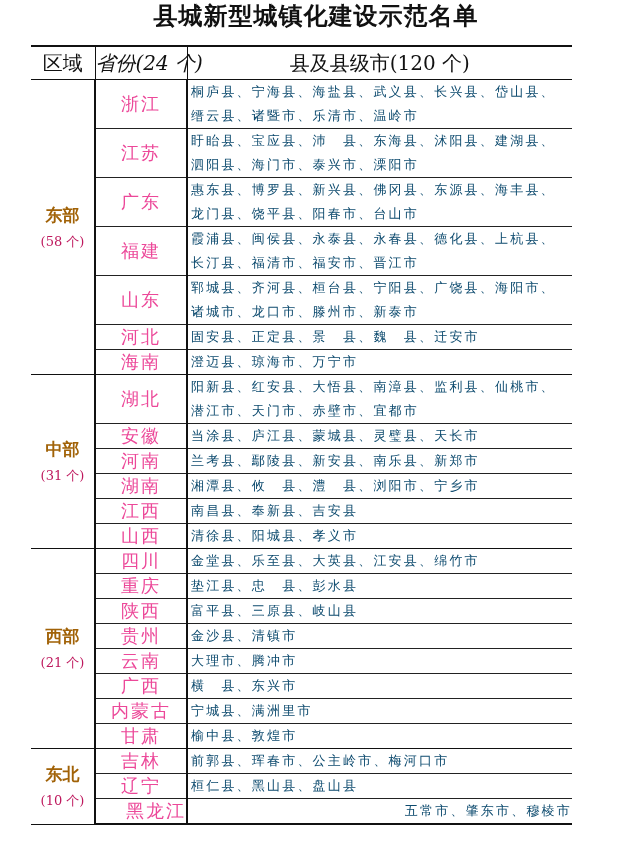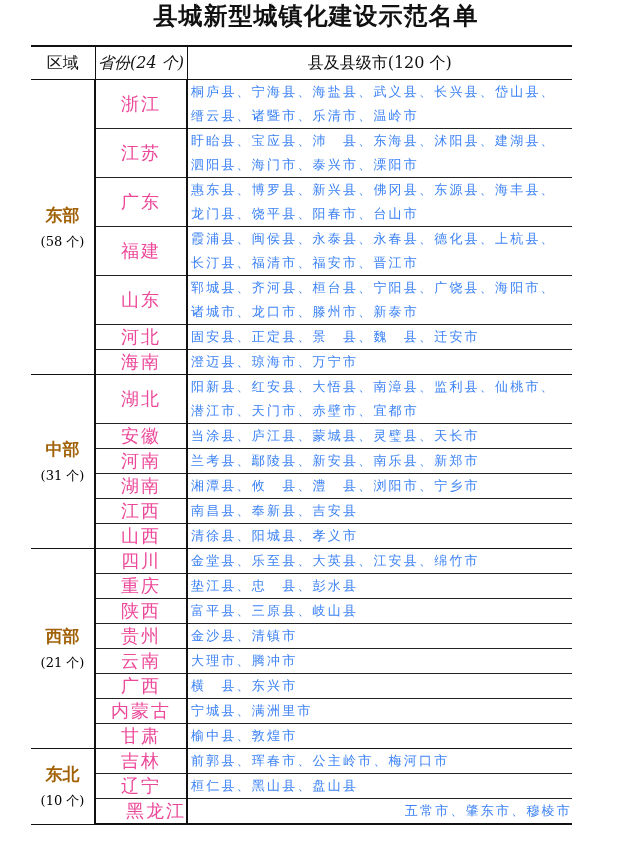--- a/index.html
+++ b/index.html
@@ -3,36 +3,36 @@
 <meta charset="utf-8">
 <style>
   html, body { margin: 0; padding: 0; background: #ffffff; }
   body { width: 632px; height: 845px; position: relative; overflow: hidden;
          font-family: "DejaVu Serif", "Liberation Serif", serif; color: #1a1a1a; }
   .title { position: absolute; top: 0; left: 0; width: 632px; text-align: center;
            font-size: 24px; font-weight: bold; letter-spacing: 1px; color: #111; }
   table.list { position: absolute; top: 45px; left: 31px; width: 541px;
                border-collapse: collapse; table-layout: fixed; }
   table.list td, table.list th { padding: 0; vertical-align: middle; }
-  table.list thead th { height: 32px; font-weight: normal; font-size: 16px;
+  table.list thead th { height: 32px; font-weight: normal; font-size: 20px;
                         border-top: 2px solid #111; border-bottom: 1.5px solid #111;
                         color: #111; text-align: center; }
   col.c1 { width: 64px; } col.c2 { width: 92px; } col.c3 { width: 385px; }
   .th-region { text-align: center; }
   .th-prov { border-left: 1.5px solid #111; border-right: 1.5px solid #111; text-align: center; white-space: nowrap; font-style: italic; }
   .th-county { text-align: center; }
   td.region { text-align: center; border-bottom: 1.5px solid #111; }
   td.region .rname { font-size: 17px; font-weight: bold; display: block;
                      font-family: "DejaVu Sans", sans-serif; color: #a16207; }
-  td.region .rcount { font-size: 13px; display: block; margin-top: 6px; color: #000000; }
+  td.region .rcount { font-size: 13px; display: block; margin-top: 6px; color: #be185d; }
   td.prov { border-left: 2px solid #111; border-right: 2px solid #111;
             border-bottom: 1px solid #222; text-align: center; font-size: 18px;
             letter-spacing: 2px; color: #ec4899; }
   td.counties { border-bottom: 1px solid #222; font-size: 13px; letter-spacing: 2.2px;
-                line-height: 24px; padding-left: 3px !important; color: #3b82f6; }
+                line-height: 24px; padding-left: 3px !important; color: #0c4a6e; }
   tr.last-in-region td.prov, tr.last-in-region td.counties { border-bottom: 1.5px solid #111; }
   tr.final td { border-bottom: 2.5px solid #111 !important; text-align: right; }
   tr.h2 td.prov, tr.h2 td.counties { height: 48px; }
   tr.h1 td.prov, tr.h1 td.counties { height: 24px; }
 </style>
 </head>
 <body>
 
 <div class="title">县城新型城镇化建设示范名单</div>
 

